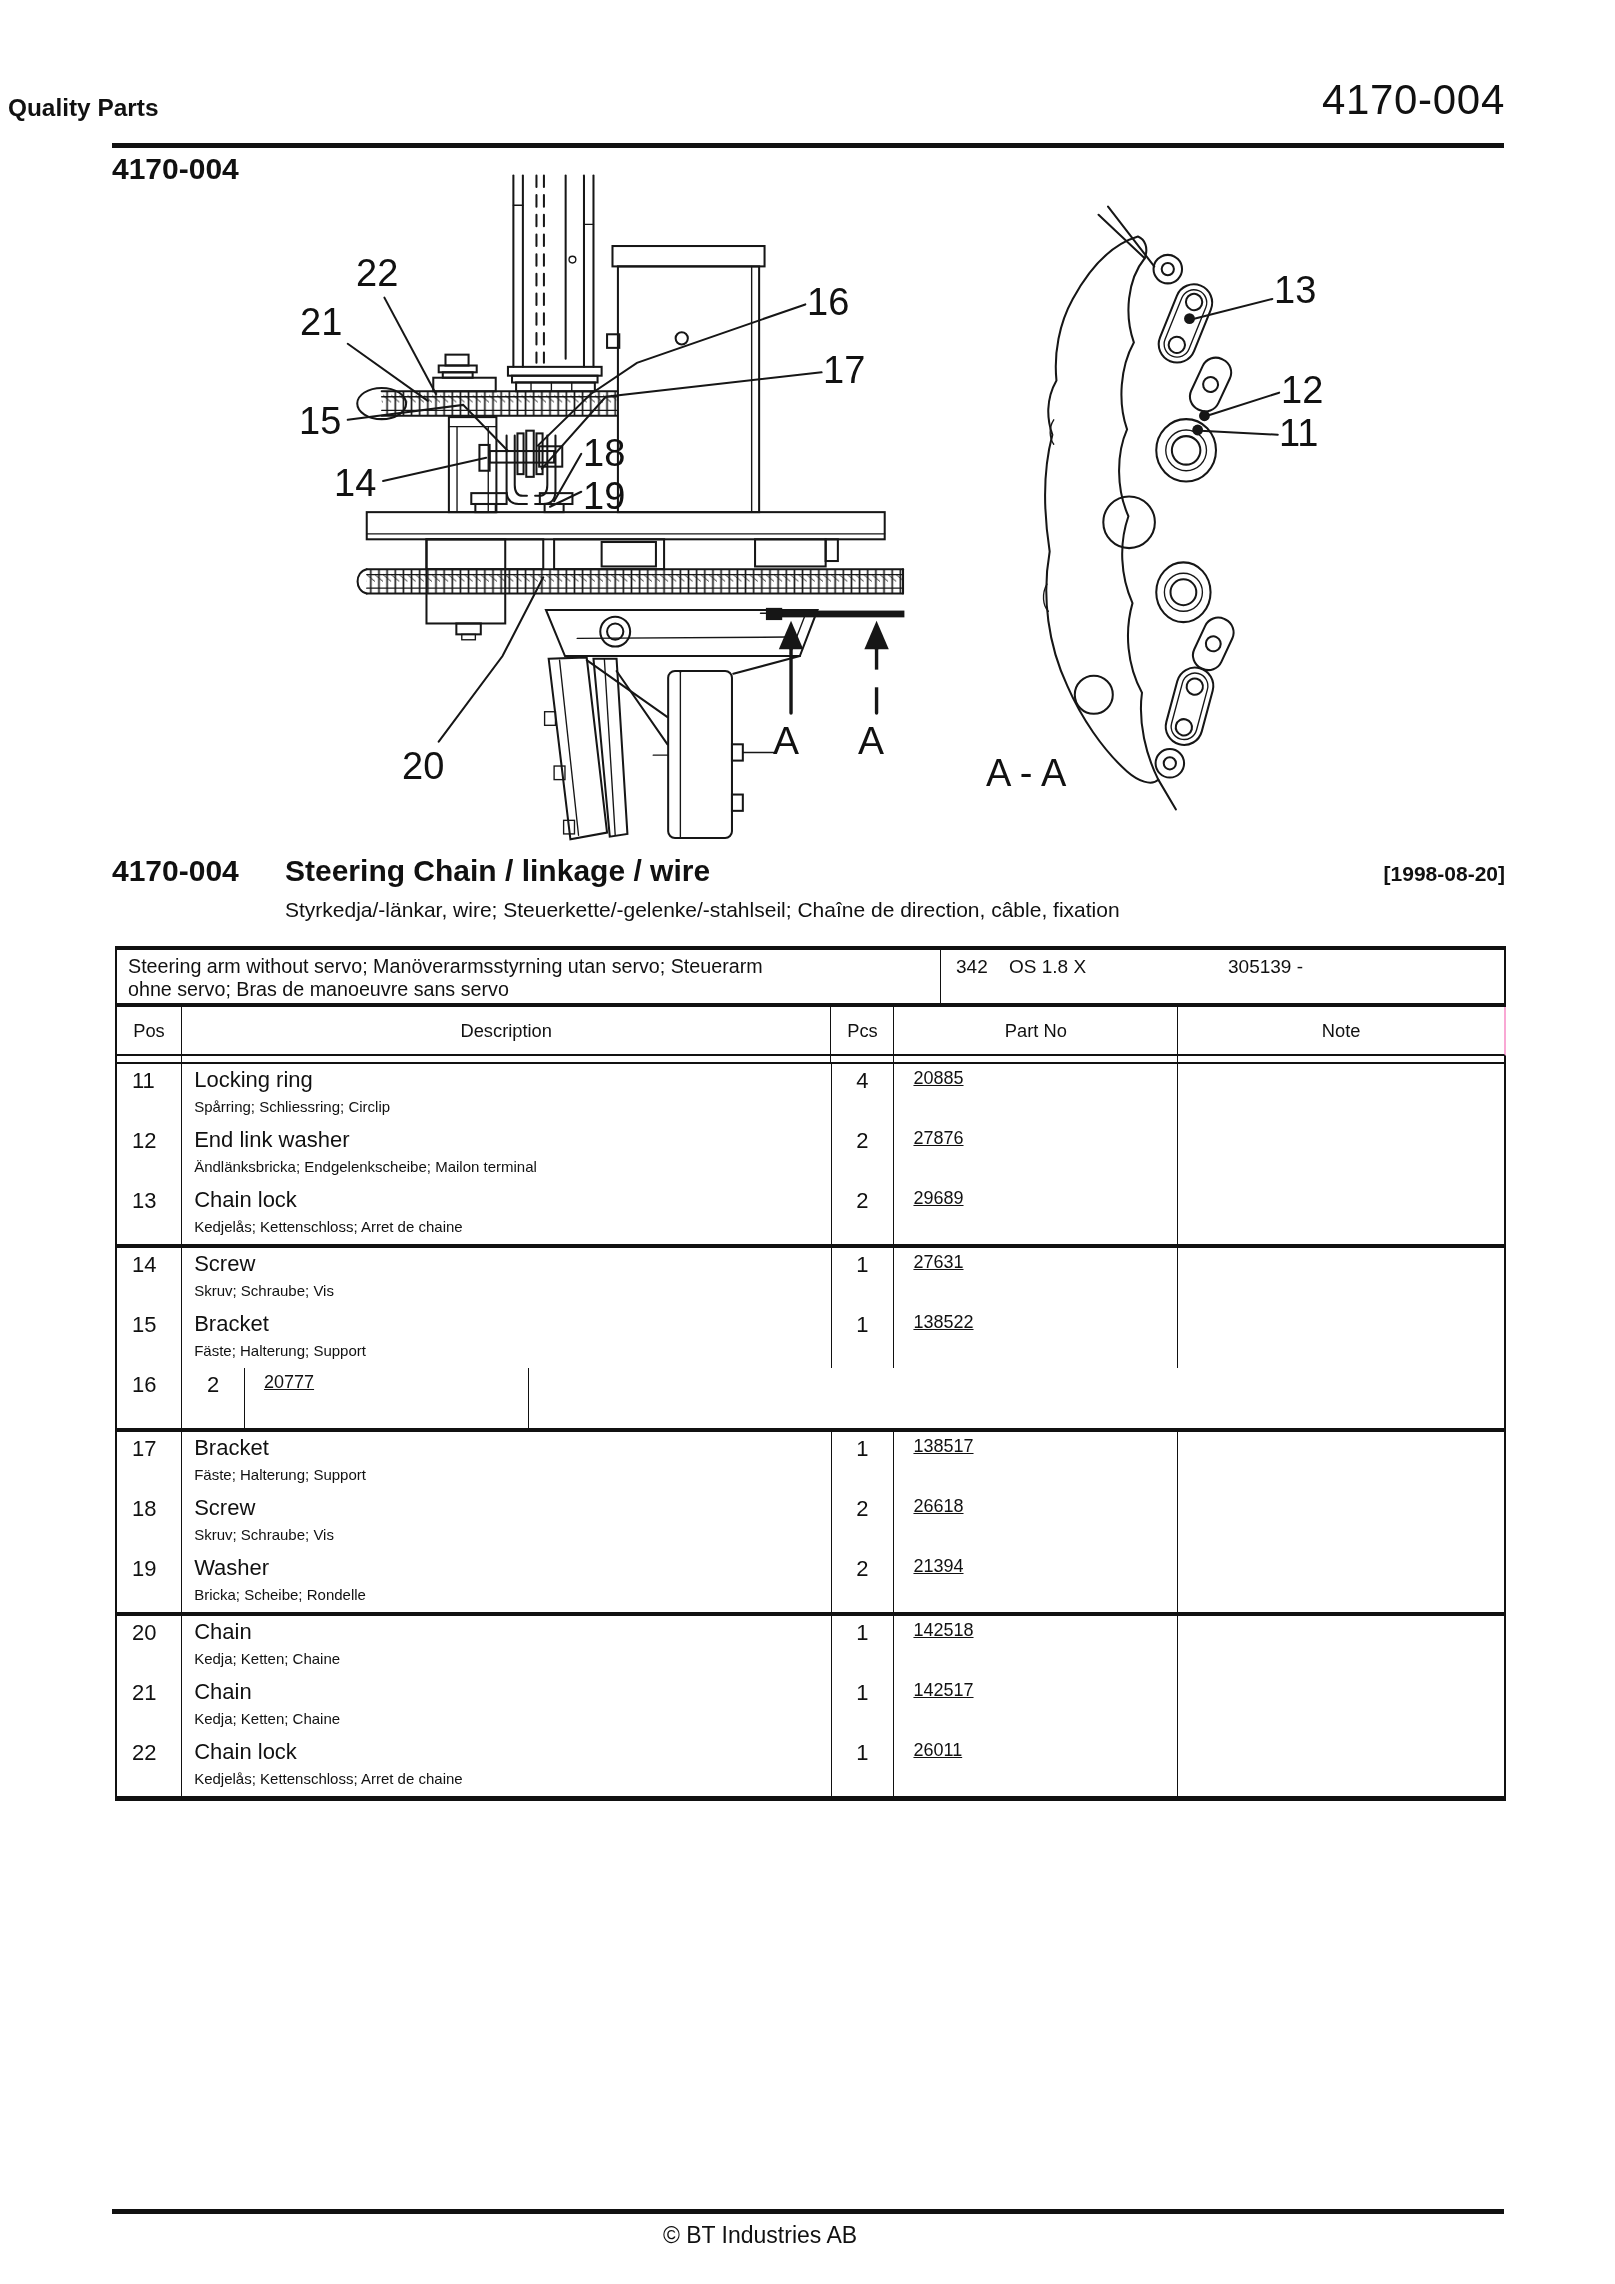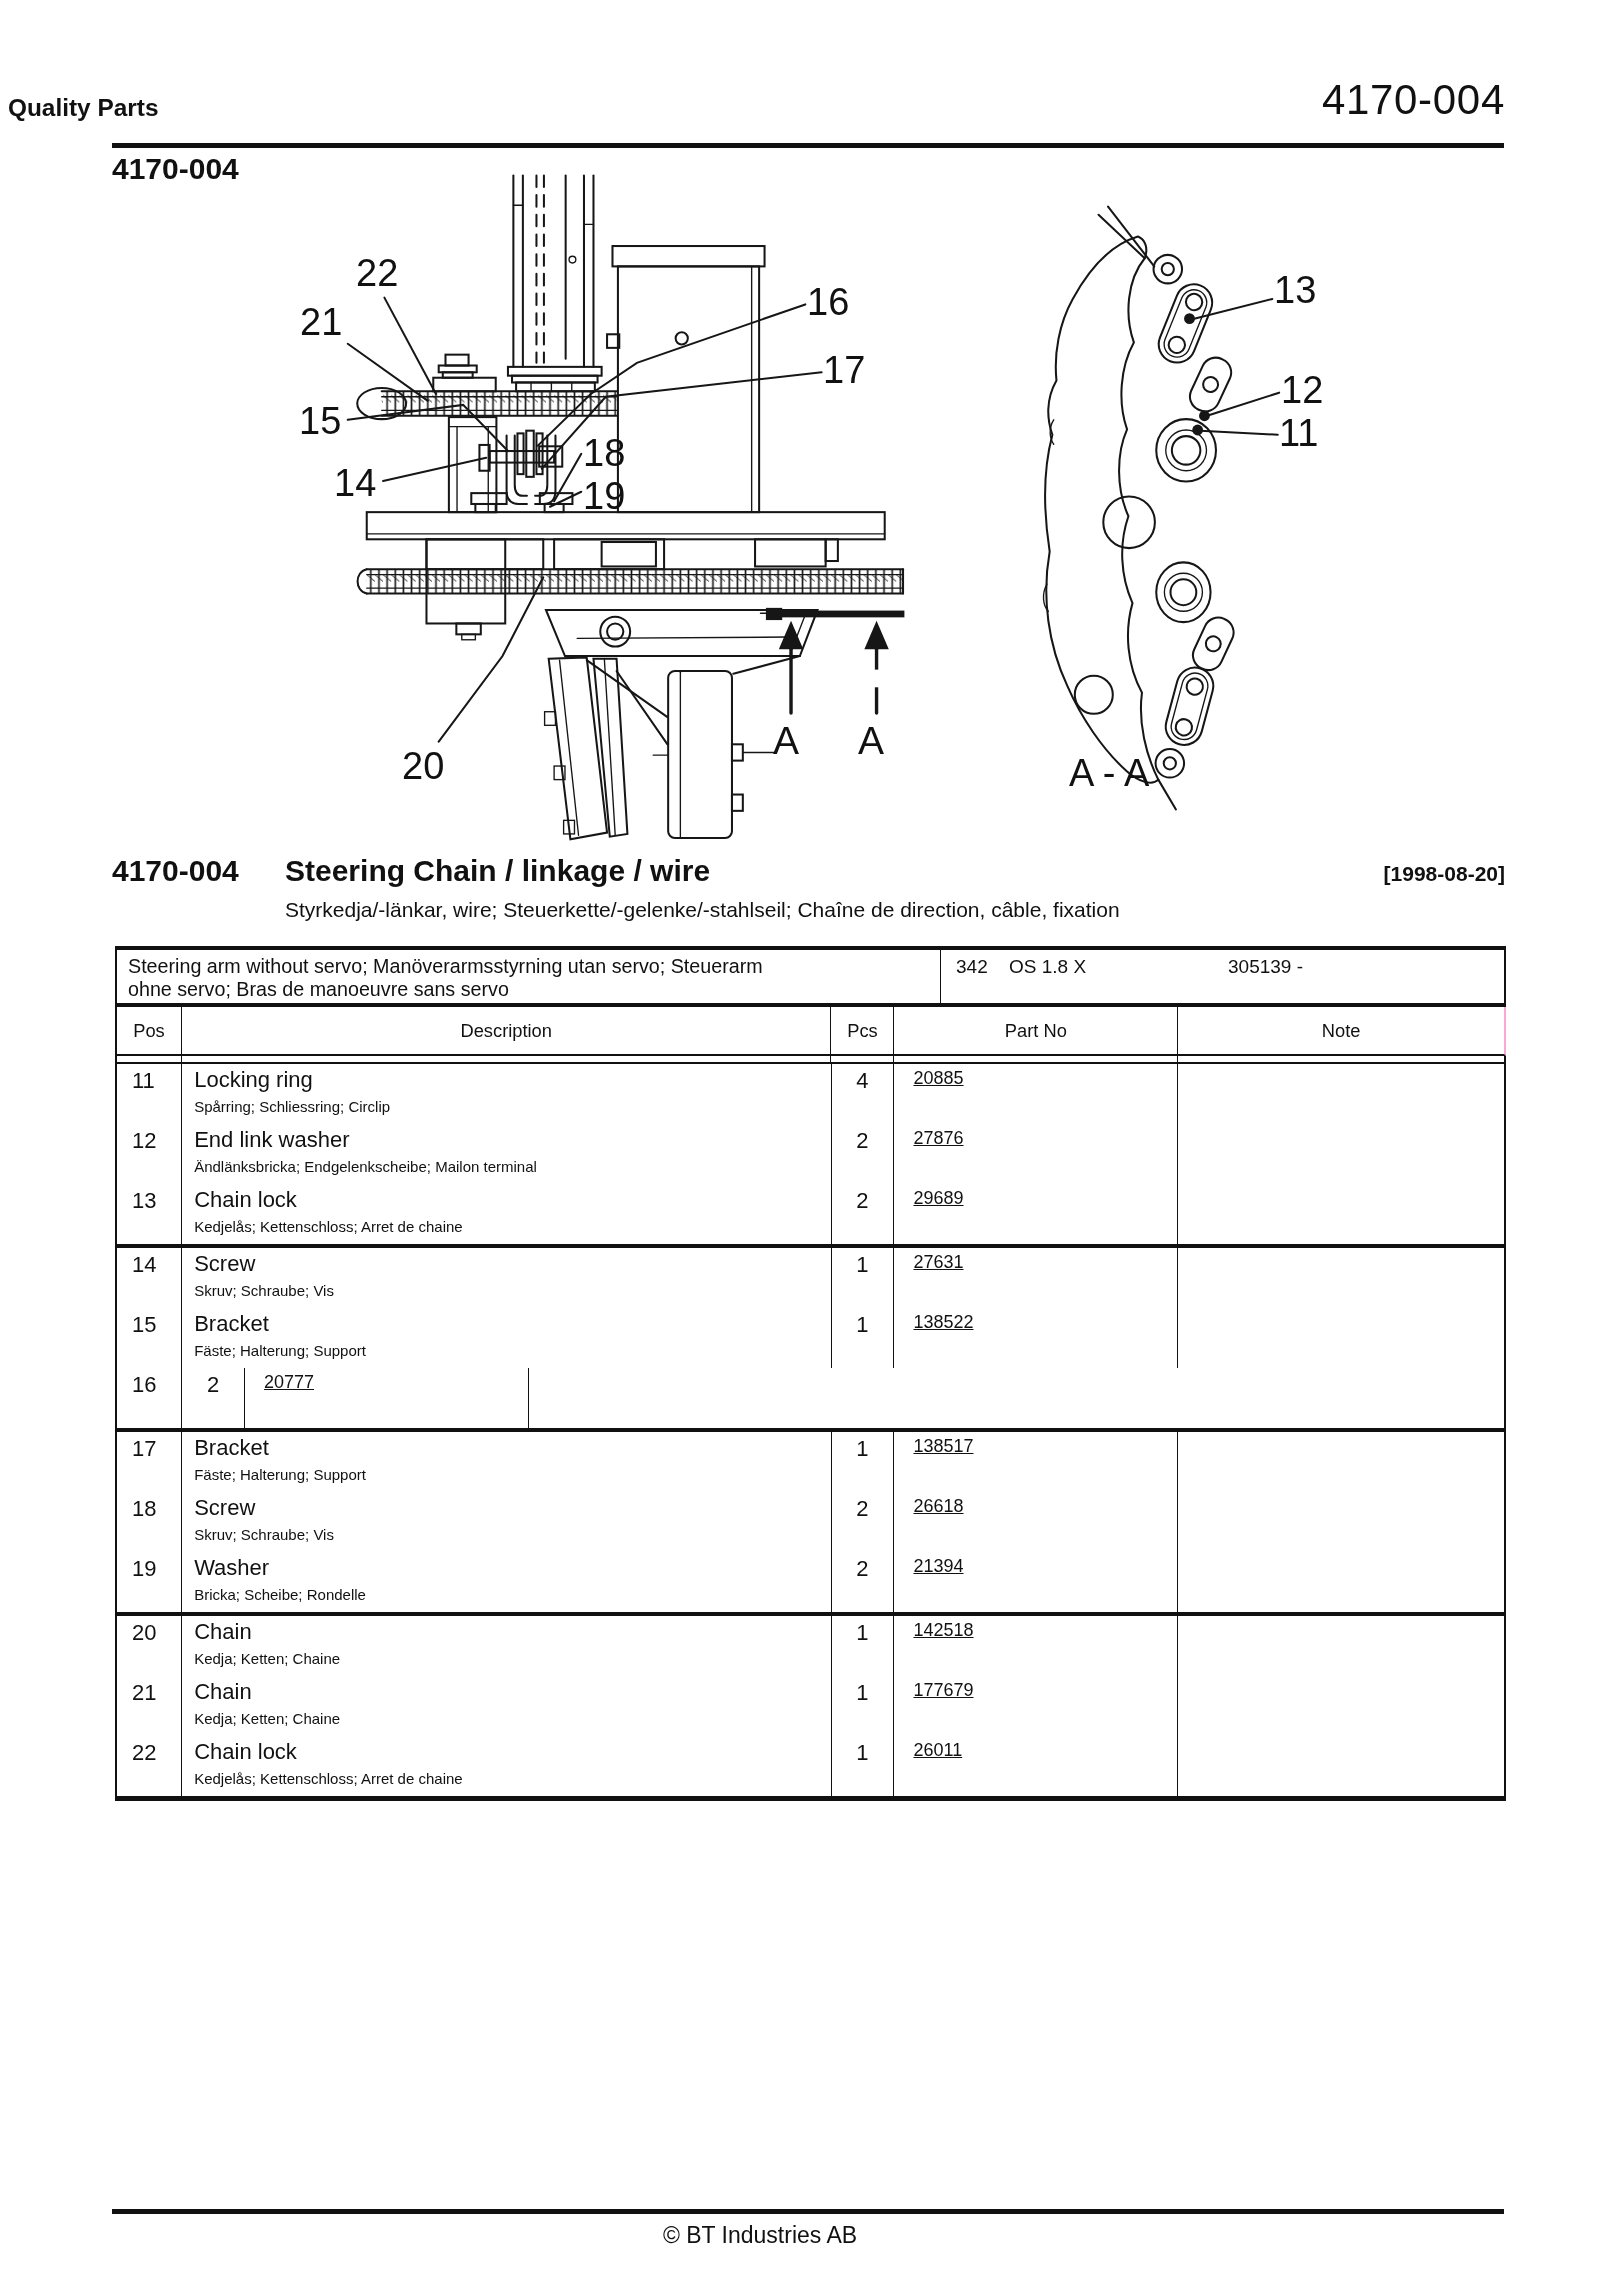--- a/index.html
+++ b/index.html
@@ -250,21 +250,21 @@
   <div class="co" style="left:807px;top:112px;">16</div>
   <div class="co" style="left:823px;top:180px;">17</div>
   <div class="co" style="left:583px;top:263px;">18</div>
   <div class="co" style="left:583px;top:306px;">19</div>
   <div class="co" style="left:402px;top:576px;">20</div>
   <div class="co co-a" style="left:773px;top:550px;">A</div>
   <div class="co co-a" style="left:858px;top:550px;">A</div>
   <div class="co" style="left:1274px;top:100px;">13</div>
   <div class="co" style="left:1281px;top:200px;">12</div>
   <div class="co" style="left:1279px;top:243px;">11</div>
-  <div class="co" style="left:1069px;top:583px;">A - A</div>
+  <div class="co" style="left:986px;top:583px;">A - A</div>
 </div>
 
 <div class="abs sec-num">4170-004</div>
 <div class="abs sec-title">Steering Chain / linkage / wire</div>
 <div class="abs sec-date">[1998-08-20]</div>
 <div class="abs sec-sub">Styrkedja/-länkar, wire; Steuerkette/-gelenke/-stahlseil; Chaîne de direction, câble, fixation</div>
 
 <div class="abs" id="ptable">
 
   <div class="tbox">
@@ -401,21 +401,21 @@
       <div class="c w-part cpart">142518</div>
       <div class="c w-note"></div>
     </div>
     <div class="trow">
       <div class="c w-pos cpos">21</div>
       <div class="c w-desc cdesc">
         <div class="dmain">Chain</div>
         <div class="dalt">Kedja; Ketten; Chaine</div>
       </div>
       <div class="c w-pcs cpcs">1</div>
-      <div class="c w-part cpart">177679</div>
+      <div class="c w-part cpart">142517</div>
       <div class="c w-note"></div>
     </div>
     <div class="trow">
       <div class="c w-pos cpos">22</div>
       <div class="c w-desc cdesc">
         <div class="dmain">Chain lock</div>
         <div class="dalt">Kedjelås; Kettenschloss; Arret de chaine</div>
       </div>
       <div class="c w-pcs cpcs">1</div>
       <div class="c w-part cpart">26011</div>

